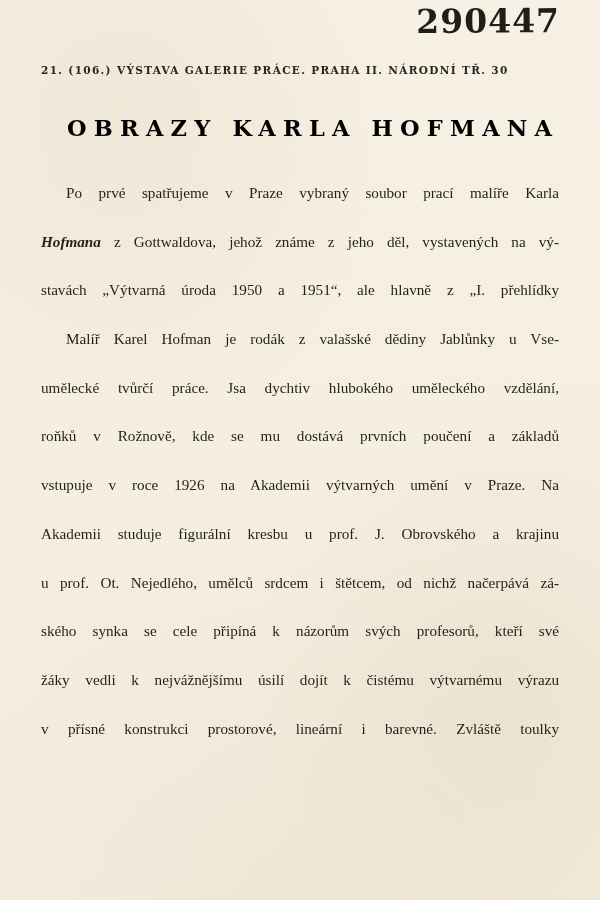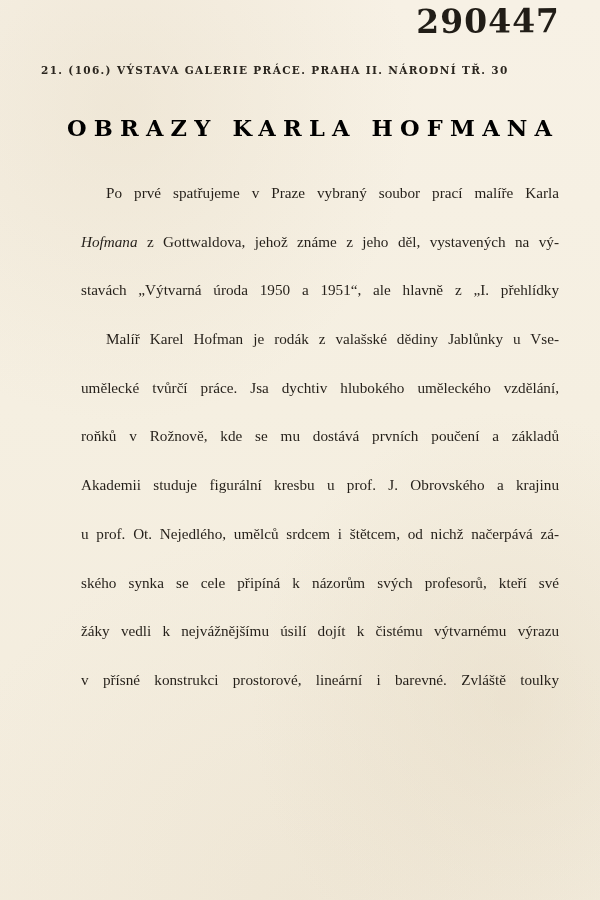--- a/index.html
+++ b/index.html
@@ -92,28 +92,28 @@
     text-align: justify;
     text-justify: inter-word;
     color: #241f19;
   }
   .body-text p {
     margin: 0;
     text-indent: 25px;
   }
   .body-text .ital {
     font-style: italic;
+    font-weight: bold;
   }
 
   
   .tline {
     display: block;
     text-align: justify;
     white-space: pre-wrap;
-    margin-left: 40px;
   }
   .tline::after {
     content: "";
     display: inline-block;
     width: 100%;
     height: 0;
   }
   .tline.last::after {
     display: none;
   }
@@ -137,20 +137,21 @@
   <div class="body-text">
       <p style="text-indent: 0px;">
         <span class="tline indent"><span>Po prvé spatřujeme v Praze vybraný soubor prací malíře Karla</span></span>
         <span class="tline"><span class="ital">Hofmana</span><span> z Gottwaldova, jehož známe z jeho děl, vystavených na vý-</span></span>
         <span class="tline"><span>stavách „Výtvarná úroda 1950 a 1951“, ale hlavně z „I. přehlídky</span></span>
       </p>
       <p style="text-indent: 0px;">
         <span class="tline indent"><span>Malíř Karel Hofman je rodák z valašské dědiny Jablůnky u Vse-</span></span>
         <span class="tline"><span>umělecké tvůrčí práce. Jsa dychtiv hlubokého uměleckého vzdělání,</span></span>
         <span class="tline"><span>roňků v Rožnově, kde se mu dostává prvních poučení a základů</span></span>
+        <span class="tline"><span>vstupuje v roce 1926 na Akademii výtvarných umění v Praze. Na</span></span>
         <span class="tline"><span>Akademii studuje figurální kresbu u prof. J. Obrovského a krajinu</span></span>
         <span class="tline"><span>u prof. Ot. Nejedlého, umělců srdcem i štětcem, od nichž načerpává zá-</span></span>
         <span class="tline"><span>ského synka se cele připíná k názorům svých profesorů, kteří své</span></span>
         <span class="tline"><span>žáky vedli k nejvážnějšímu úsilí dojít k čistému výtvarnému výrazu</span></span>
         <span class="tline"><span>v přísné konstrukci prostorové, lineární i barevné. Zvláště toulky</span></span>
       </p>
     </div>
 
 </div>
 

